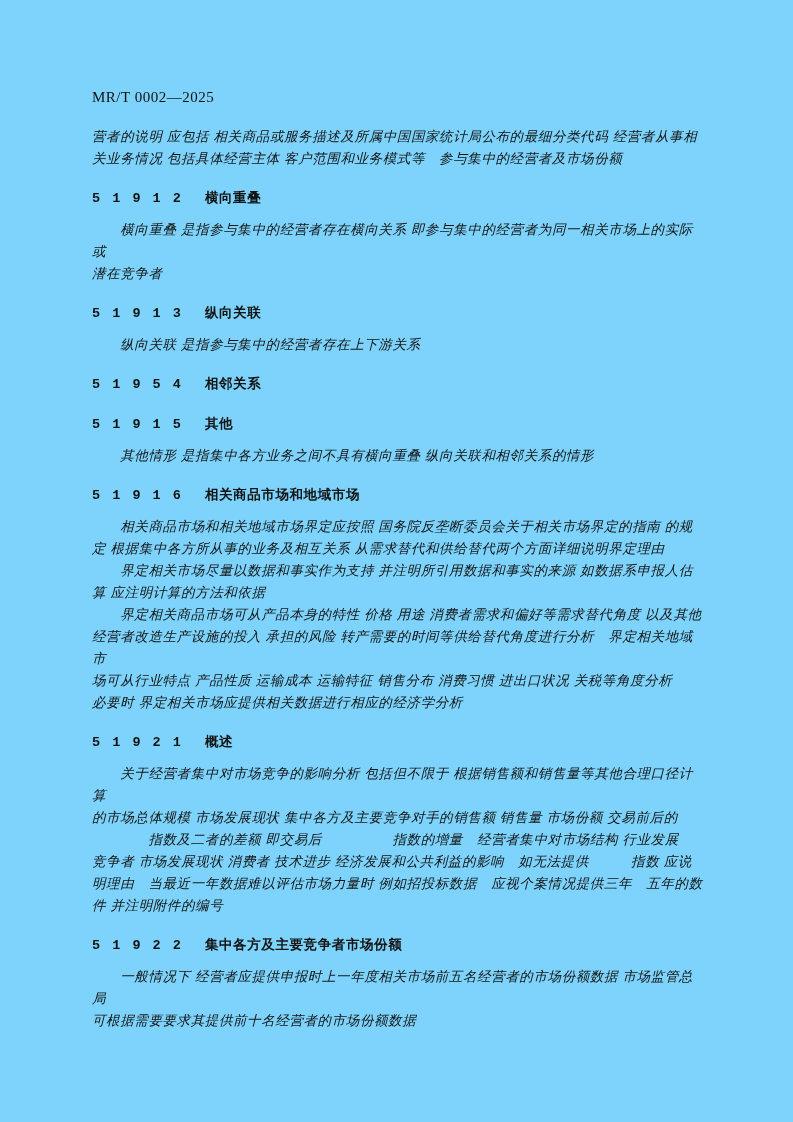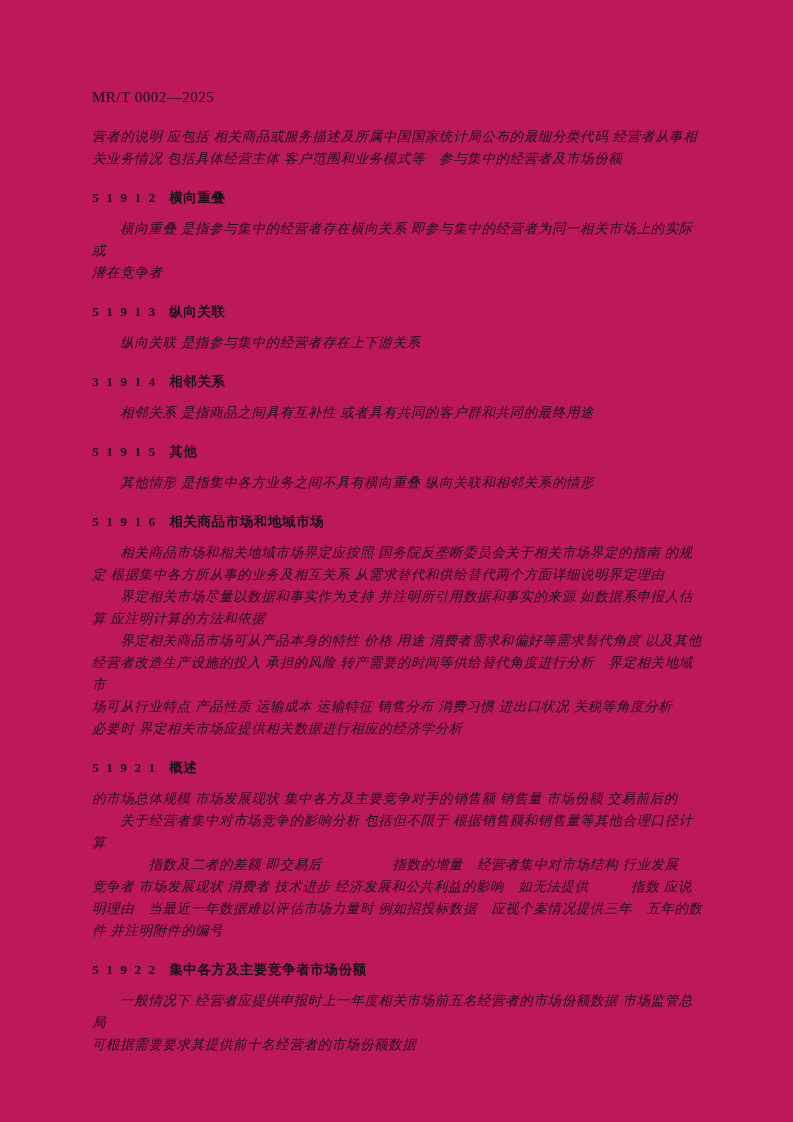--- a/index.html
+++ b/index.html
@@ -2,21 +2,21 @@
 <html><head>
 <meta charset="utf-8">
 <style>
   * { margin: 0; padding: 0; box-sizing: border-box; }
   html, body { background: #e8e8e8; }
   .page {
     position: relative;
     width: 793px;
     height: 1122px;
     margin: 0 auto;
-    background: #be185d;
+    background: #7dd3fc;
     overflow: hidden;
     font-family: "Liberation Sans", sans-serif;
     color: #141414;
   }
   .doc-header {
     position: absolute;
     left: 92px;
     top: 89px;
     font-family: "Liberation Serif", serif;
     font-size: 15px;
@@ -41,23 +41,23 @@
   .heading {
     margin-top: 17px;
     margin-bottom: 9px;
     font-size: 13.5px;
     line-height: 22px;
     font-weight: bold;
     white-space: pre;
     letter-spacing: 0.6px;
   }
   .hnum {
-    font-family: Liberation Serif, serif;
+    font-family: Liberation Mono, monospace;
     letter-spacing: 2px;
-    margin-right: 12px;
+    margin-right: 22px;
     font-weight: bold;
   }
 </style>
 </head>
 <body>
 
 <div class="page">
   <div class="doc-header">MR/T 0002—2025</div>
   <div class="doc-body">
       <div class="para">
@@ -66,24 +66,21 @@
       </div>
       <div class="heading"><span class="hnum">5 1 9 1 2</span><span>横向重叠</span></div>
       <div class="para">
         <div class="line">　　横向重叠 是指参与集中的经营者存在横向关系 即参与集中的经营者为同一相关市场上的实际或</div>
         <div class="line">潜在竞争者</div>
       </div>
       <div class="heading"><span class="hnum">5 1 9 1 3</span><span>纵向关联</span></div>
       <div class="para">
         <div class="line">　　纵向关联 是指参与集中的经营者存在上下游关系</div>
       </div>
-      <div class="heading"><span class="hnum">3 1 9 1 4</span><span>相邻关系</span></div>
-      <div class="para">
-        <div class="line">　　相邻关系 是指商品之间具有互补性 或者具有共同的客户群和共同的最终用途</div>
-      </div>
+      <div class="heading"><span class="hnum">5 1 9 5 4</span><span>相邻关系</span></div>
       <div class="heading"><span class="hnum">5 1 9 1 5</span><span>其他</span></div>
       <div class="para">
         <div class="line">　　其他情形 是指集中各方业务之间不具有横向重叠 纵向关联和相邻关系的情形</div>
       </div>
       <div class="heading"><span class="hnum">5 1 9 1 6</span><span>相关商品市场和地域市场</span></div>
       <div class="para">
         <div class="line">　　相关商品市场和相关地域市场界定应按照 国务院反垄断委员会关于相关市场界定的指南 的规</div>
         <div class="line">定 根据集中各方所从事的业务及相互关系 从需求替代和供给替代两个方面详细说明界定理由</div>
       </div>
       <div class="para">
@@ -91,22 +88,22 @@
         <div class="line">算 应注明计算的方法和依据</div>
       </div>
       <div class="para">
         <div class="line">　　界定相关商品市场可从产品本身的特性 价格 用途 消费者需求和偏好等需求替代角度 以及其他</div>
         <div class="line">经营者改造生产设施的投入 承担的风险 转产需要的时间等供给替代角度进行分析　界定相关地域市</div>
         <div class="line">场可从行业特点 产品性质 运输成本 运输特征 销售分布 消费习惯 进出口状况 关税等角度分析</div>
         <div class="line">必要时 界定相关市场应提供相关数据进行相应的经济学分析</div>
       </div>
       <div class="heading"><span class="hnum">5 1 9 2 1</span><span>概述</span></div>
       <div class="para">
+        <div class="line">　　关于经营者集中对市场竞争的影响分析 包括但不限于 根据销售额和销售量等其他合理口径计算</div>
         <div class="line">的市场总体规模 市场发展现状 集中各方及主要竞争对手的销售额 销售量 市场份额 交易前后的</div>
-        <div class="line">　　关于经营者集中对市场竞争的影响分析 包括但不限于 根据销售额和销售量等其他合理口径计算</div>
         <div class="line">　　　　指数及二者的差额 即交易后　　　　　指数的增量　经营者集中对市场结构 行业发展</div>
         <div class="line">竞争者 市场发展现状 消费者 技术进步 经济发展和公共利益的影响　如无法提供　　　指数 应说</div>
         <div class="line">明理由　当最近一年数据难以评估市场力量时 例如招投标数据　应视个案情况提供三年　五年的数</div>
         <div class="line">件 并注明附件的编号</div>
       </div>
       <div class="heading"><span class="hnum">5 1 9 2 2</span><span>集中各方及主要竞争者市场份额</span></div>
       <div class="para">
         <div class="line">　　一般情况下 经营者应提供申报时上一年度相关市场前五名经营者的市场份额数据 市场监管总局</div>
         <div class="line">可根据需要要求其提供前十名经营者的市场份额数据</div>
       </div>

